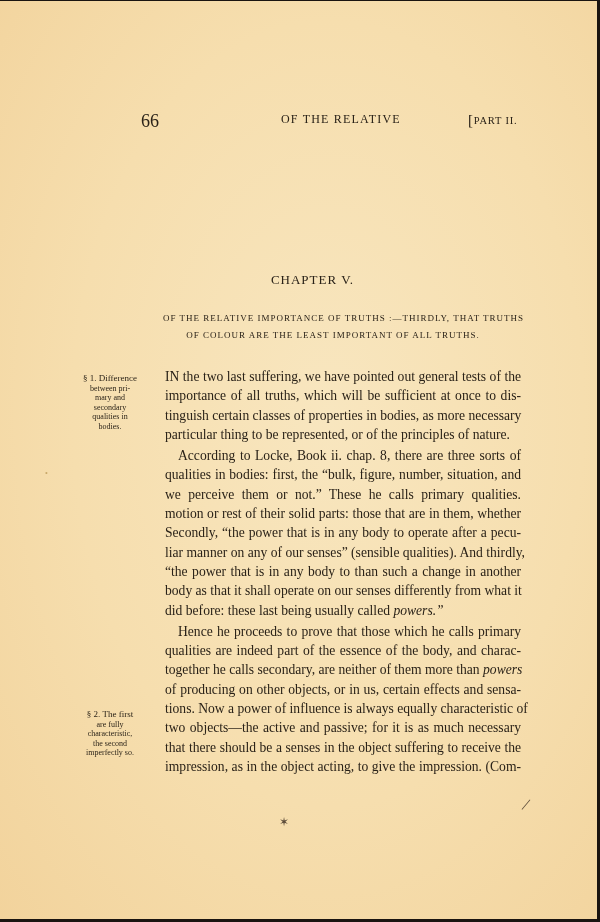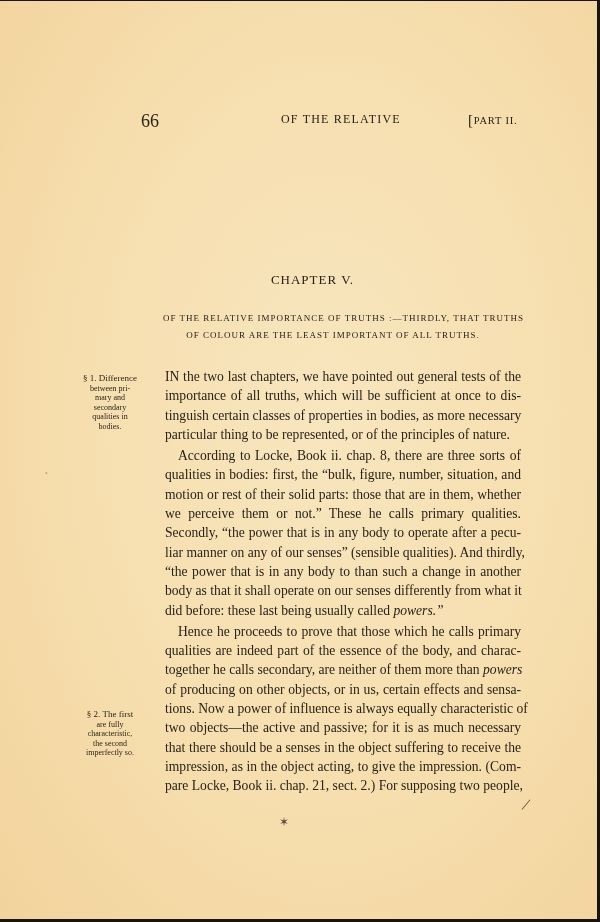--- a/index.html
+++ b/index.html
@@ -80,45 +80,44 @@
   <div class="sidenote" style="top:709px;">
     <div class="first">§ 2. The first</div>
     <div>are fully</div>
     <div>characteristic,</div>
     <div>the second</div>
     <div>imperfectly so.</div>
   </div>
 
   <div class="body-text" style="top:366px;">
     <p>
-      <span class="line">IN the two last chapters, we have pointed out general tests of the</span>
+      <span class="line">IN the two last suffering, we have pointed out general tests of the</span>
       <span class="line">importance of all truths, which will be sufficient at once to dis-</span>
       <span class="line">tinguish certain classes of properties in bodies, as more necessary</span>
       <span class="line last">particular thing to be represented, or of the principles of nature.</span>
     </p>
     <p style="margin-top:2px;">
       <span class="line" style="padding-left:13px;">According to Locke, Book ii. chap. 8, there are three sorts of</span>
       <span class="line">qualities in bodies: first, the “bulk, figure, number, situation, and</span>
+      <span class="line">we perceive them or not.” These he calls primary qualities.</span>
       <span class="line">motion or rest of their solid parts: those that are in them, whether</span>
-      <span class="line">we perceive them or not.” These he calls primary qualities.</span>
       <span class="line">Secondly, “the power that is in any body to operate after a pecu-</span>
       <span class="line">liar manner on any of our senses” (sensible qualities). And thirdly,</span>
       <span class="line">“the power that is in any body to than such a change in another</span>
       <span class="line">body as that it shall operate on our senses differently from what it</span>
       <span class="line last"><span>did before: these last being usually called </span><span class="em">powers.”</span></span>
     </p>
     <p style="margin-top:2px;">
       <span class="line" style="padding-left:13px;">Hence he proceeds to prove that those which he calls primary</span>
       <span class="line">qualities are indeed part of the essence of the body, and charac-</span>
       <span class="line"><span>together he calls secondary, are neither of them more than </span><span class="em">powers</span></span>
       <span class="line">of producing on other objects, or in us, certain effects and sensa-</span>
       <span class="line">tions. Now a power of influence is always equally characteristic of</span>
       <span class="line">two objects—the active and passive; for it is as much necessary</span>
       <span class="line">that there should be a senses in the object suffering to receive the</span>
       <span class="line">impression, as in the object acting, to give the impression. (Com-</span>
-      <span class="line">pare Locke, Book ii. chap. 21, sect. 2.) For supposing two people,</span>
     </p>
   </div>
 
   <span class="speck" style="left:279px; top:814px;">✶</span>
   <span class="speck" style="left:525px; top:795px; font-size:14px; transform:rotate(40deg);">|</span>
   <span class="speck" style="left:45px; top:468px; color:#c9a86a; font-size:8px;">•</span>
 </div>
 
 </body></html>

